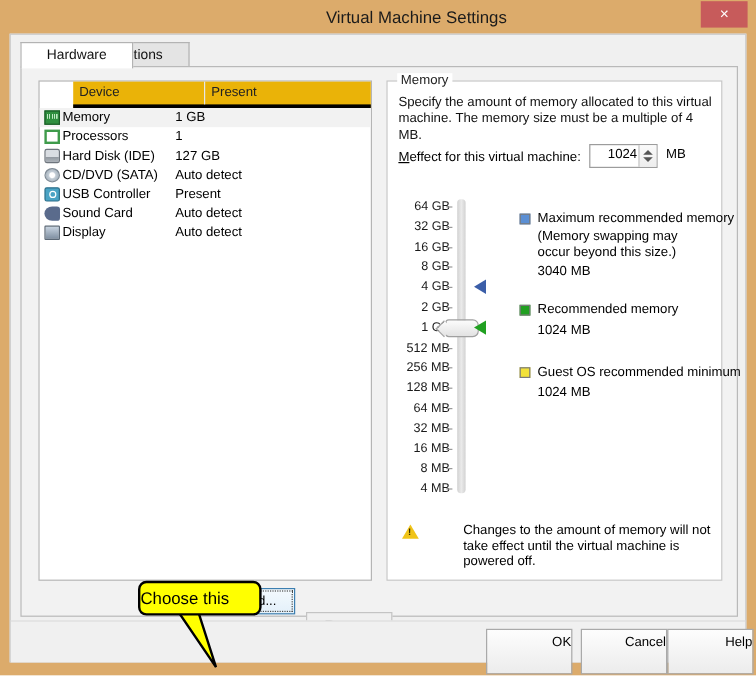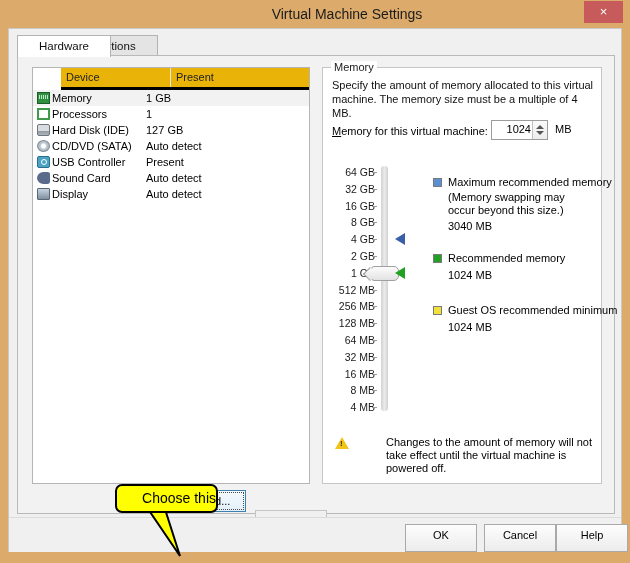--- a/index.html
+++ b/index.html
@@ -513,21 +513,21 @@
     border-radius: 7px;
     box-sizing: border-box;
     z-index: 30;
   }
   #callout-text {
     position: absolute;
     left: 0; top: 0;
     width: 99px;
     height: 25px;
     line-height: 25px;
-    text-align: right;
+    text-align: left;
     font-size: 14px;
     color: #000;
     font-family: "Liberation Sans", sans-serif;
   }
   #callout-tail {
     position: absolute;
     left: 126px;
     top: 450px;
     width: 40px;
     height: 52px;
@@ -541,23 +541,23 @@
     top: 488px;
     width: 612px;
     height: 34px;
     background: #f0f0f0;
     border-top: 1px solid #dcdcdc;
   }
   .bottombtn {
     position: absolute;
     top: 6px;
     width: 72px;
-    height: 28px;
+    height: 38px;
     line-height: 20px;
-    text-align: center;
+    text-align: right;
     font-size: 11px;
     background: linear-gradient(to bottom, #fdfdfd, #ececec);
     border: 1px solid #a9a9a9;
     box-sizing: border-box;
     cursor: pointer;
   }
   #ok-button { left: 396px; }
   #cancel-button { left: 475px; }
   #help-button { left: 547px; }
 </style>
@@ -629,21 +629,21 @@
         <div class="focus-dots"></div>
       </div>
       <div class="dlgbtn disabled" id="remove-button">
         <span>Remove</span>
       </div>
 
       <div id="memory-group">
         <div id="memory-legend">Memory</div>
         <div id="memory-desc">Specify the amount of memory allocated to this virtual machine. The memory size must be a multiple of 4 MB.</div>
 
-        <div id="mem-field-label"><u>M</u><span>emory for this virtual machine:</span></div>
+        <div id="mem-field-label"><u>M</u><span>effect for this virtual machine:</span></div>
 
         <div id="mem-spin">
           <div id="mem-value">1024</div>
           <div class="spin-arrows">
             <div class="spin-up"></div>
             <div class="spin-down"></div>
           </div>
         </div>
         <div id="mem-unit">MB</div>
 

